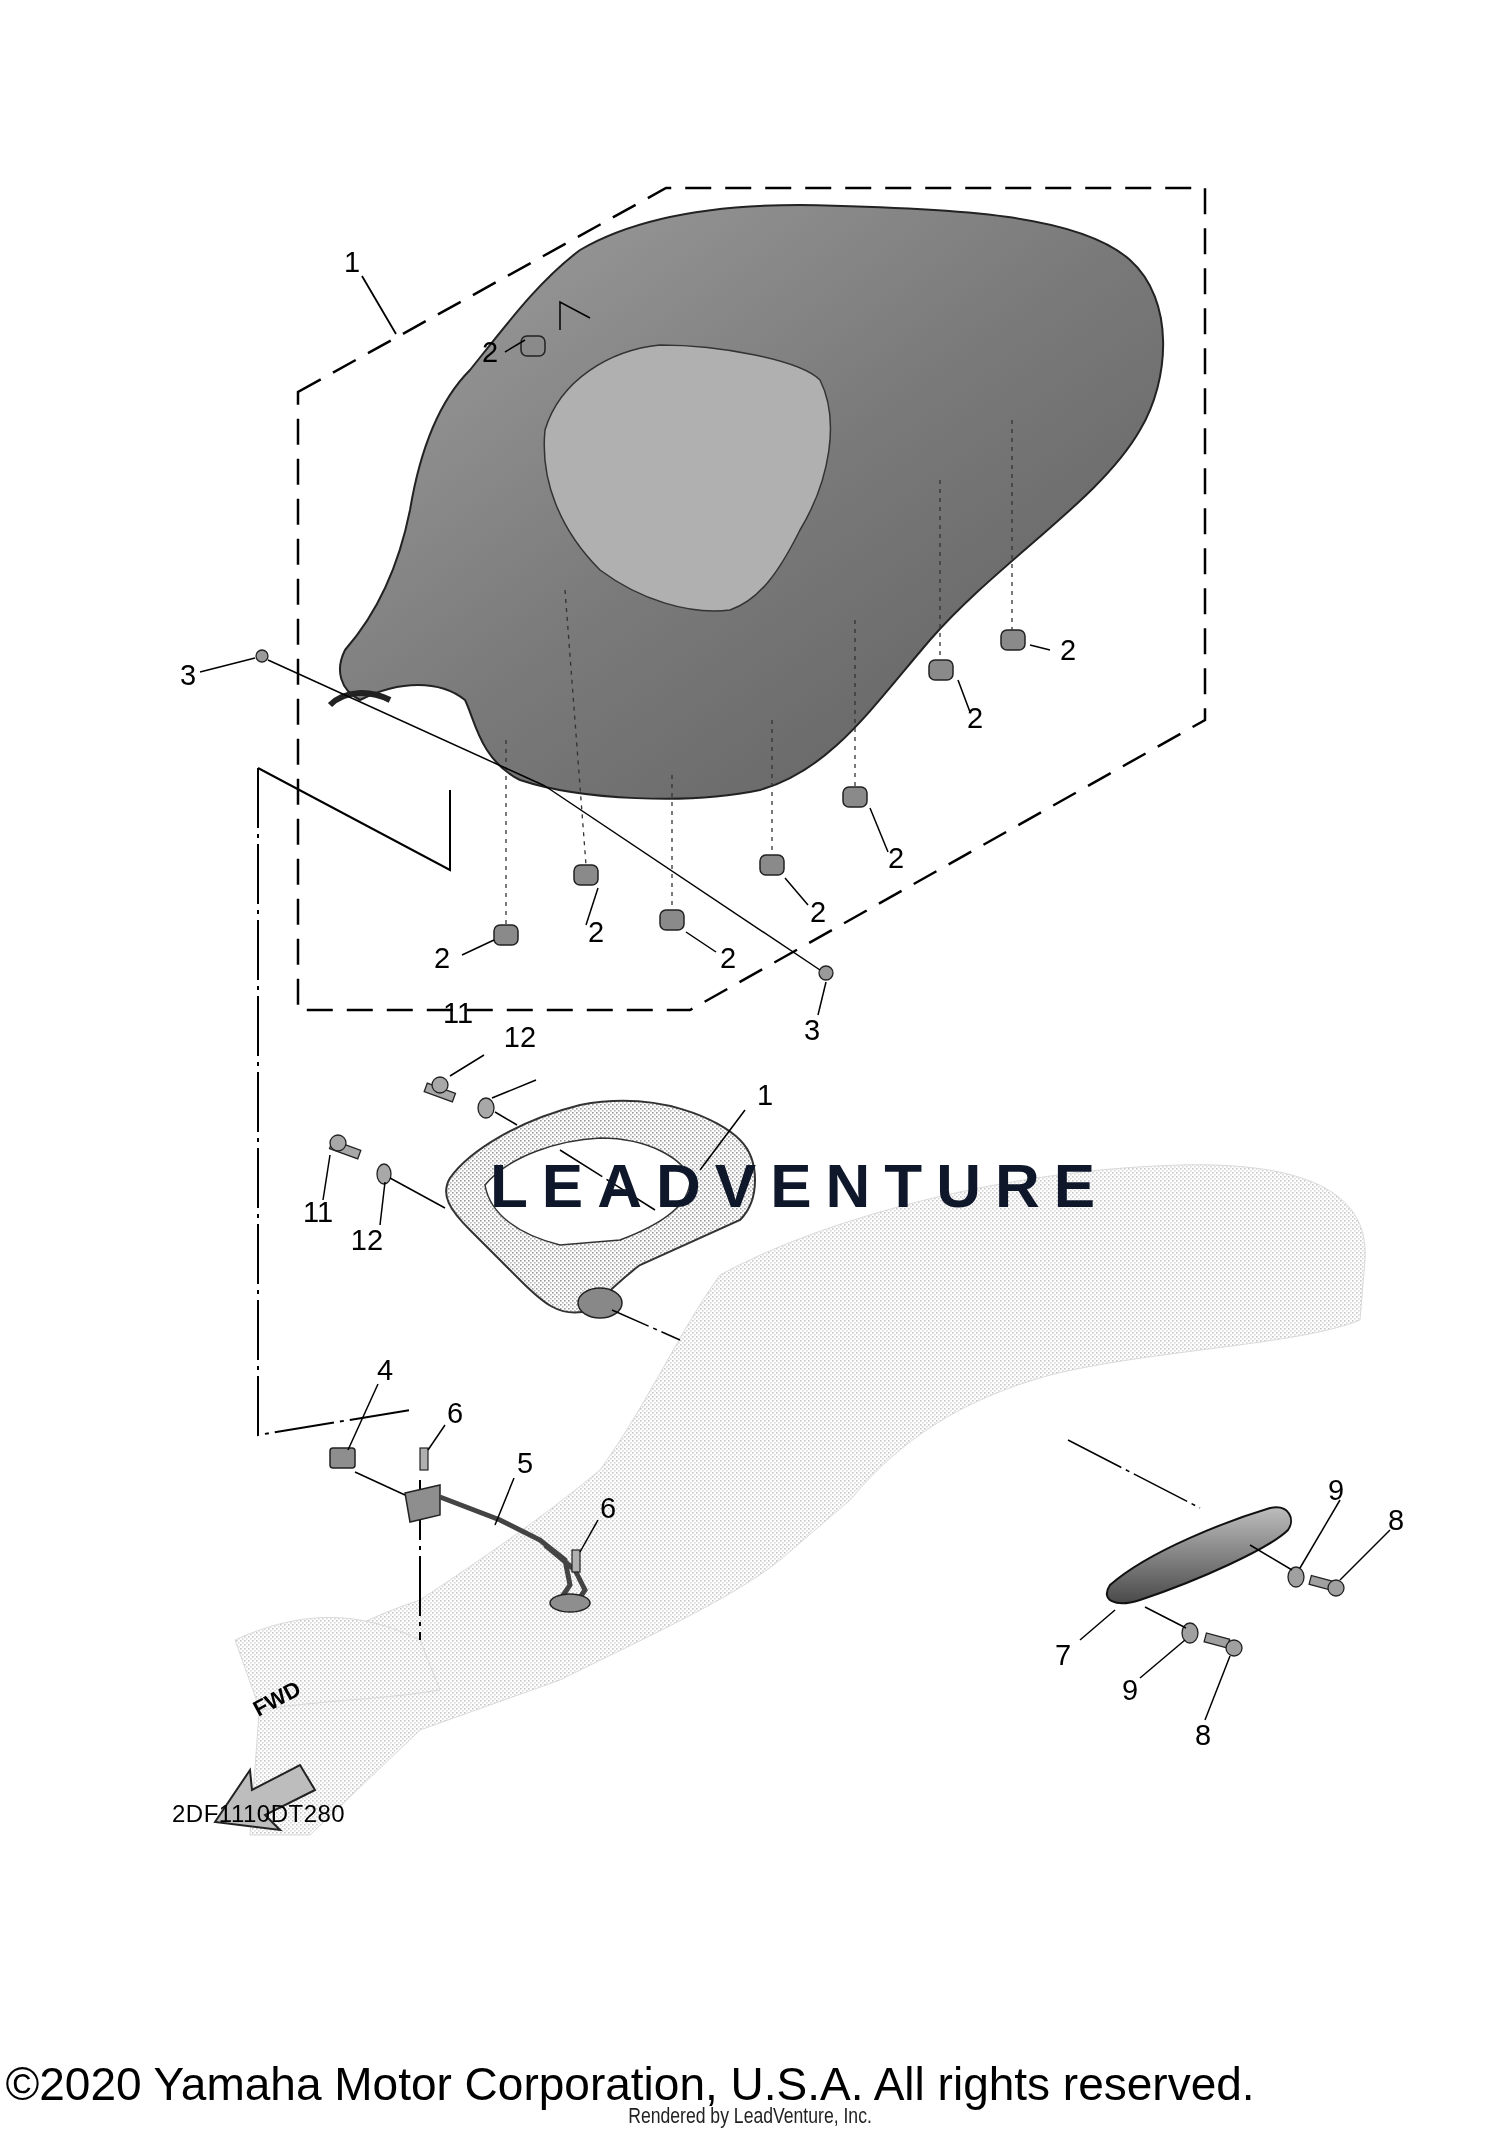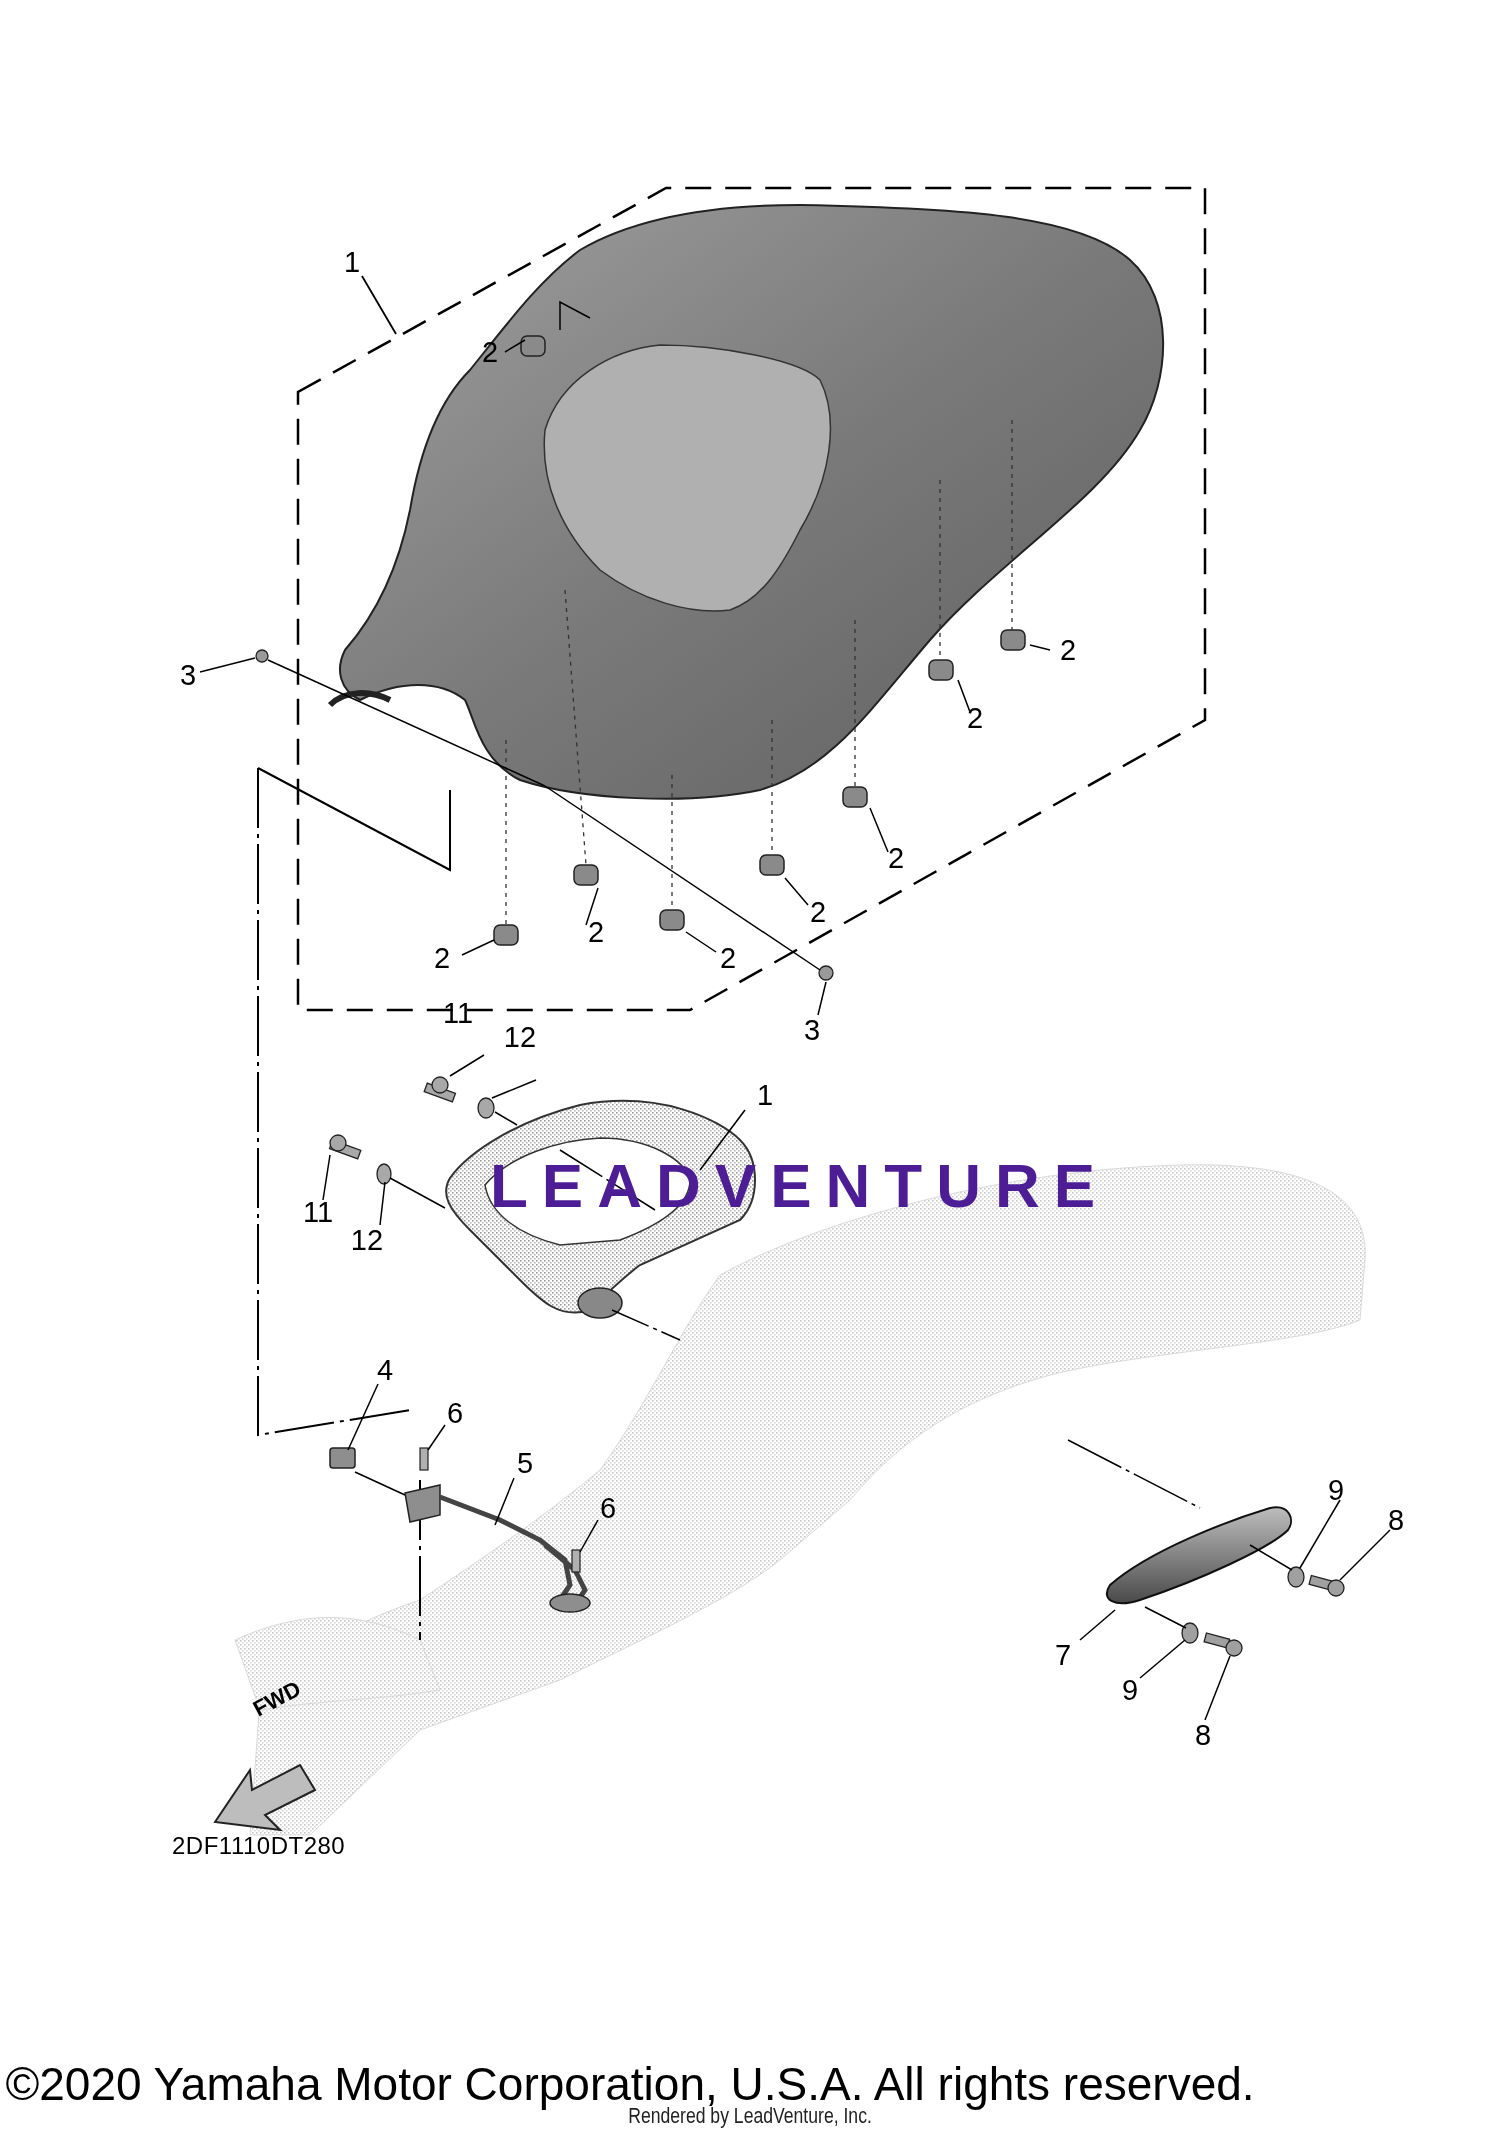--- a/index.html
+++ b/index.html
@@ -1,22 +1,22 @@
 <!DOCTYPE html>
 <html><head>
 <meta charset="utf-8">
 <style>
   html, body { margin:0; padding:0; background:#ffffff; }
   body { width:1500px; height:2135px; position:relative; overflow:hidden; font-family:"Liberation Sans", sans-serif; }
   #diagram { position:absolute; left:0; top:0; width:1500px; height:2135px; }
   .callout { position:absolute; font-family:"Liberation Sans", sans-serif; font-size:29px; color:#000; line-height:1; transform:translate(-50%,-50%); }
-  .diagram-code { position:absolute; left:172px; top:1800px; font-size:24px; color:#000; letter-spacing:0.5px;margin-top:32px; }
+  .diagram-code { position:absolute; left:172px; top:1800px; font-size:24px; color:#000; letter-spacing:0.5px; }
   .copyright { position:absolute; left:0; width:1260px; top:2057px; text-align:center; font-size:46px; color:#000; white-space:nowrap; }
   .rendered-by { position:absolute; left:0; width:1500px; top:2103px; text-align:center; font-family:"Liberation Sans Narrow","Liberation Sans", sans-serif; font-size:22px; color:#222; transform:scaleX(0.8); transform-origin:50% 50%; white-space:nowrap; }
-  .watermark { position:absolute; left:490px; top:1150px; font-size:62px; letter-spacing:14px; color:#4c1d95; font-weight:bold; }
+  .watermark { position:absolute; left:490px; top:1150px; font-size:62px; letter-spacing:14px; color:#0f172a; font-weight:bold; }
   .fwd-label { position:absolute; left:252px; top:1686px; font-size:22px; font-weight:bold; color:#000; transform:rotate(-28deg); }
 </style>
 </head>
 <body>
 
 <svg id="diagram" viewBox="0 0 1500 2135" xmlns="http://www.w3.org/2000/svg">
   <defs>
     <pattern id="dots" width="4" height="4" patternUnits="userSpaceOnUse">
       <rect width="4" height="4" fill="#ffffff"></rect>
       <rect x="0" y="0" width="1.6" height="1.6" fill="#9a9a9a"></rect>

